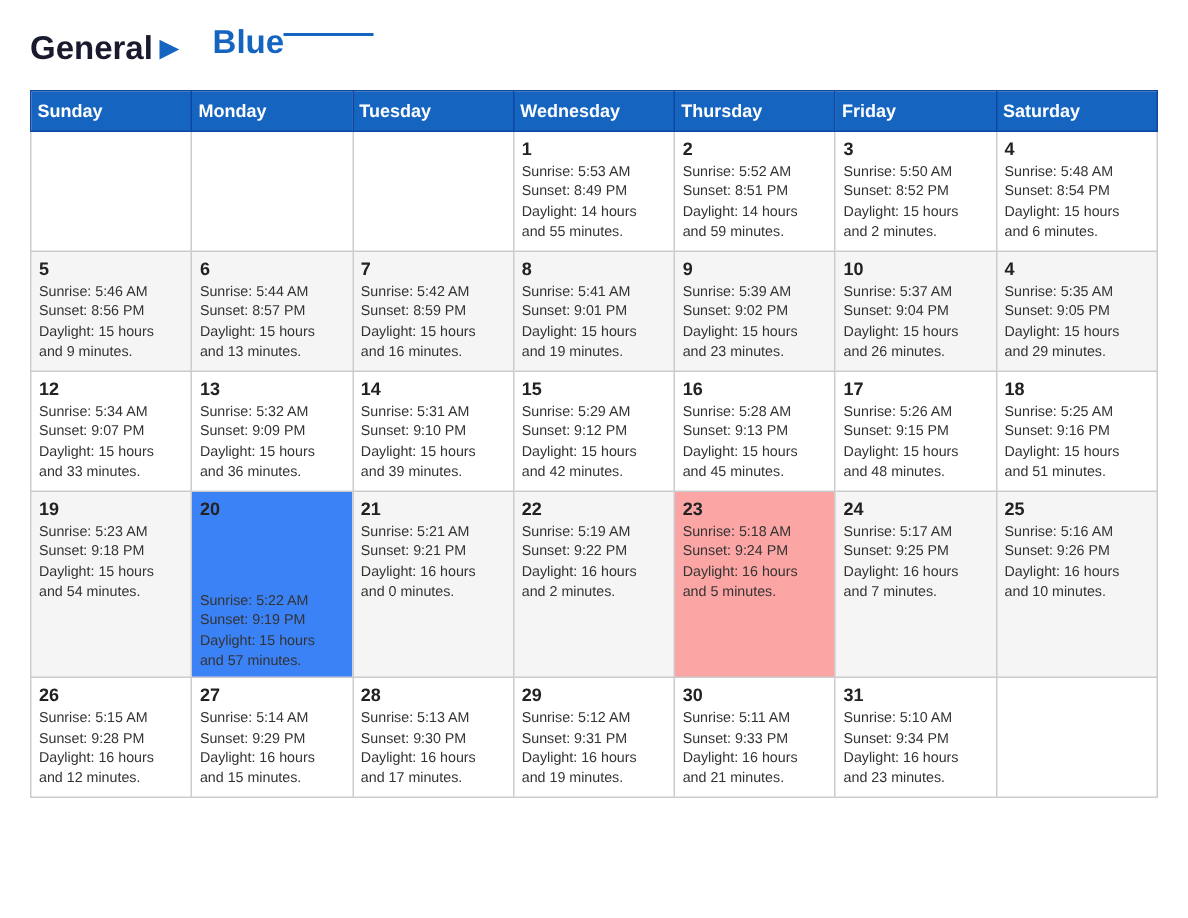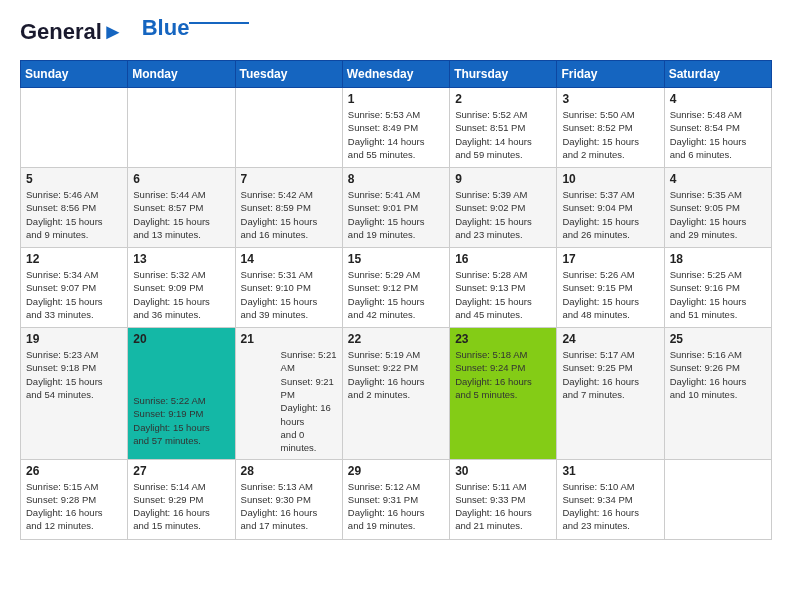--- a/index.html
+++ b/index.html
@@ -258,42 +258,42 @@
         </td>
       </tr>
       <tr>
         <td style="background: rgb(245, 245, 245);">
           <span class="day-number">19</span>
           <div class="day-info" style="white-space: pre-line;">Sunrise: 5:23 AM
 Sunset: 9:18 PM
 Daylight: 15 hours
 and 54 minutes.</div>
         </td>
-        <td style="background: #14b8a6;">
+        <td style="background: #3b82f6;">
           <span class="day-number">20</span>
           <div class="day-info" style="white-space: pre-line; margin-top: 48px;">Sunrise: 5:22 AM
 Sunset: 9:19 PM
 Daylight: 15 hours
 and 57 minutes.</div>
         </td>
         <td style="background: rgb(245, 245, 245);">
           <span class="day-number">21</span>
-          <div class="day-info" style="white-space: pre-line; margin-left: 40px;">Sunrise: 5:21 AM
+          <div class="day-info" style="white-space: pre-line;">Sunrise: 5:21 AM
 Sunset: 9:21 PM
 Daylight: 16 hours
 and 0 minutes.</div>
         </td>
         <td style="background: rgb(245, 245, 245);">
           <span class="day-number">22</span>
           <div class="day-info" style="white-space: pre-line;">Sunrise: 5:19 AM
 Sunset: 9:22 PM
 Daylight: 16 hours
 and 2 minutes.</div>
         </td>
-        <td style="background: #84cc16;">
+        <td style="background: #fca5a5;">
           <span class="day-number">23</span>
           <div class="day-info" style="white-space: pre-line;">Sunrise: 5:18 AM
 Sunset: 9:24 PM
 Daylight: 16 hours
 and 5 minutes.</div>
         </td>
         <td style="background: rgb(245, 245, 245);">
           <span class="day-number">24</span>
           <div class="day-info" style="white-space: pre-line;">Sunrise: 5:17 AM
 Sunset: 9:25 PM

